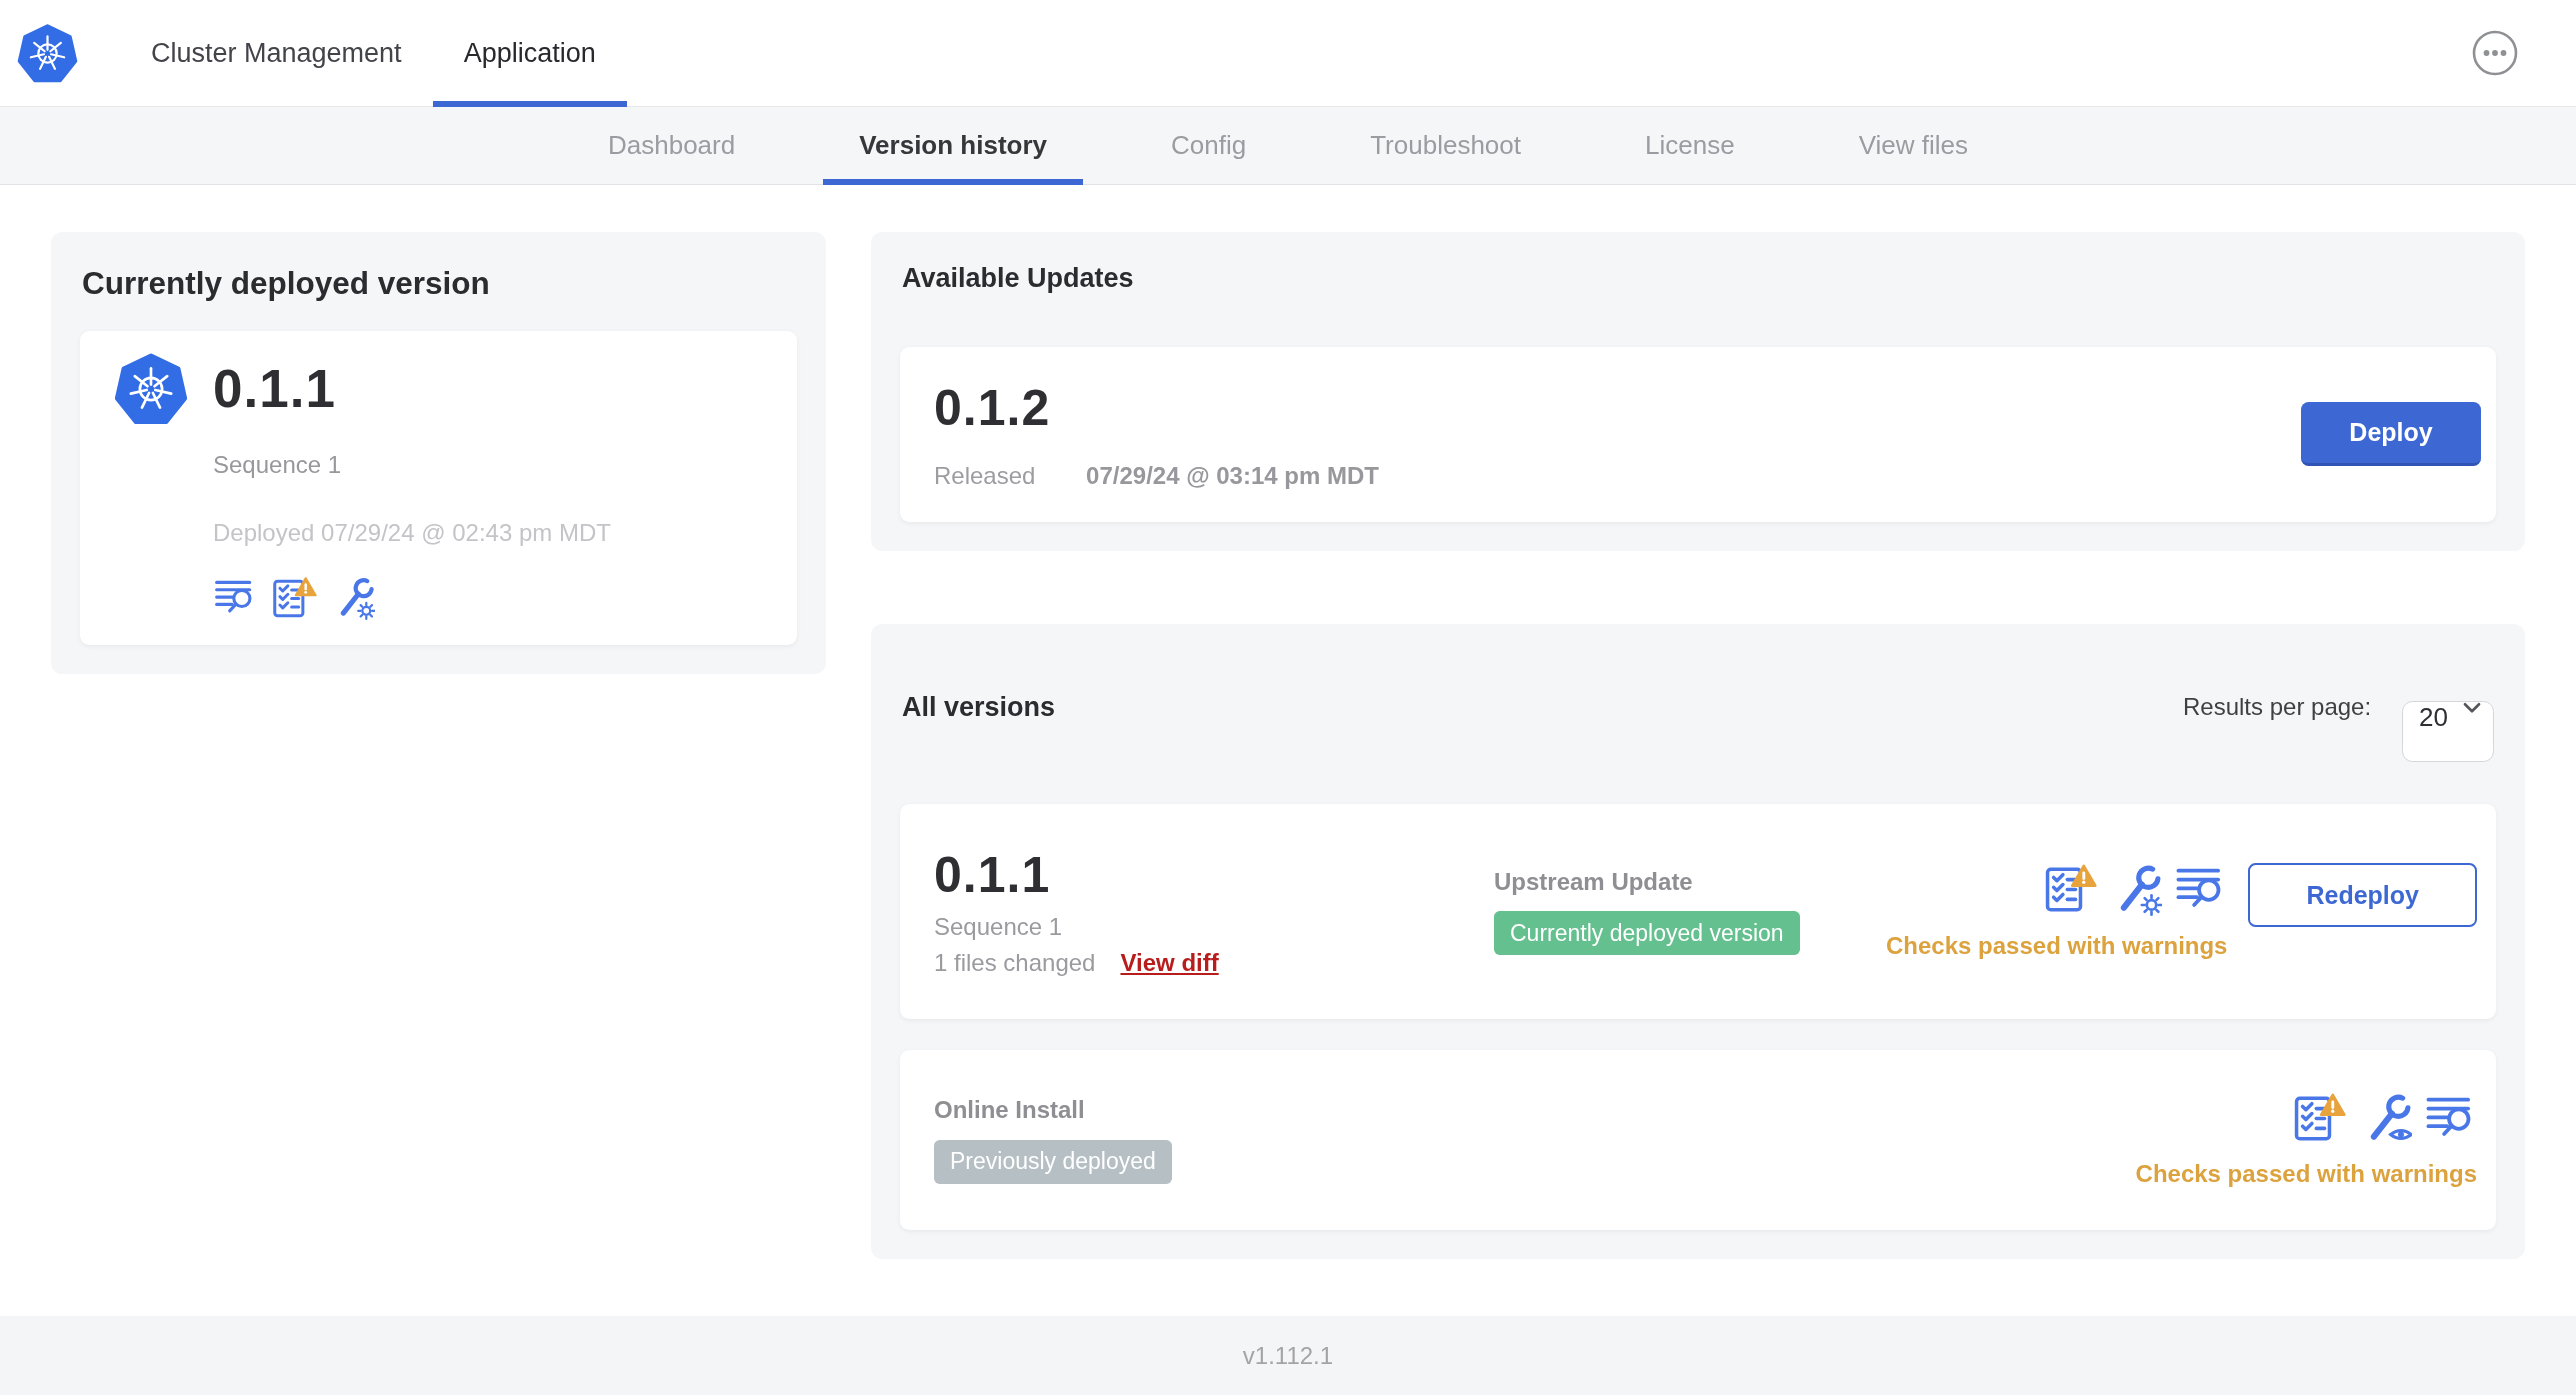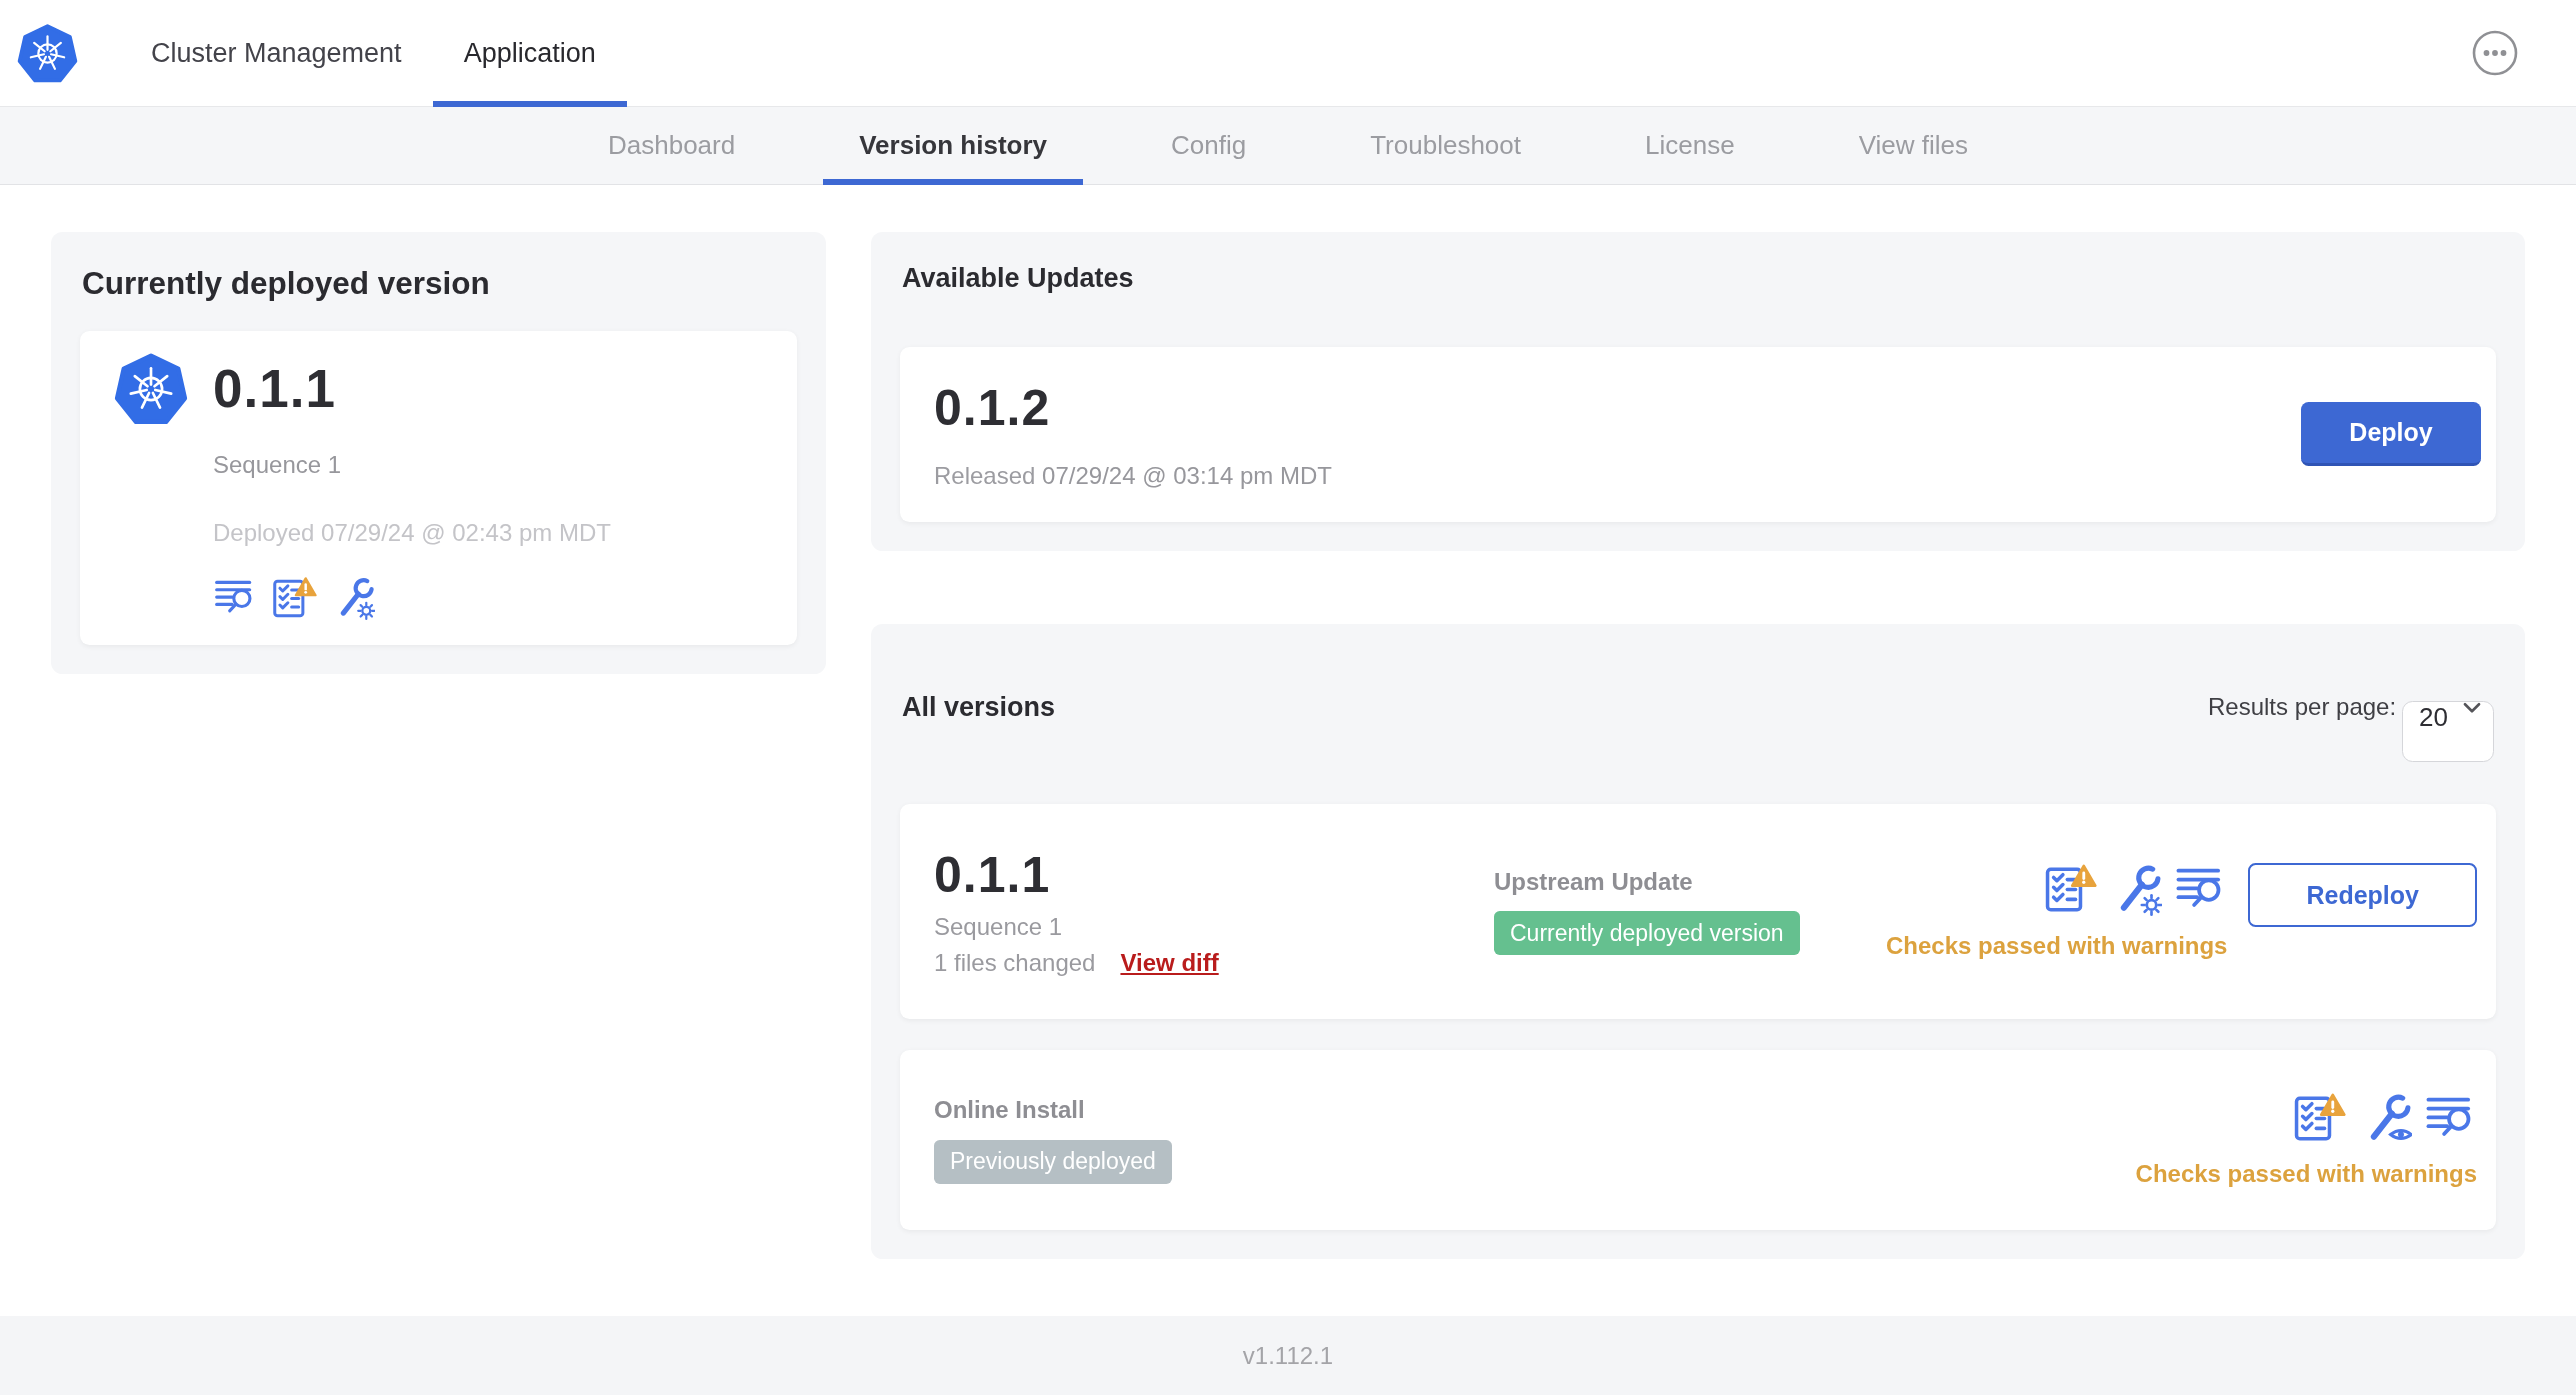--- a/index.html
+++ b/index.html
@@ -67,31 +67,31 @@
   .icon-sm.wide { width:47px; }
 
   
   .right-col { flex:1; display:flex; flex-direction:column; gap:73px; }
   .section-title { font-size:27px; font-weight:700; color:#2b2b30; }
   .au-card { padding:29px; }
   .au-card .section-title { margin:1.9px 1.9px 53px; }
   .update-row { display:flex; align-items:center; padding:32px 15.3px 32px 34px; }
   .ver-md { font-size:50px; font-weight:700; color:#2e2e33; letter-spacing:1px; }
   .released { font-size:24px; color:#9c9ca1; margin-top:25px; }
-  .released .date { color:#97979c; font-weight:400; }
+  .released .date { color:#97979c; font-weight:700;margin-left:44px; }
   .btn-primary {
     margin-left:auto; height:64px; padding:0 48px;
     background:#3d68d3; color:#fff; font-size:25px; font-weight:700;
     border:none; border-bottom:3.8px solid #2f54b5; border-radius:7.6px;
     font-family:inherit; cursor:pointer;
   }
 
   .av-card { padding:29px; }
   .av-head { display:flex; align-items:center; justify-content:space-between; margin:0 1.9px 42px; }
-  .rpp { display:flex; align-items:center; gap:6px; font-size:24px; color:#3f3f44; }
+  .rpp { display:flex; align-items:center; gap:31px; font-size:24px; color:#3f3f44; }
   .select {
     width:92px; height:61px; background:#fff;
     border:1.9px solid #d5d6da; border-radius:10.5px;
     display:flex; align-items:flex-start; justify-content:space-between;
     padding:0 12.4px 0 16px; font-size:26px; color:#2e2e33; cursor:pointer;margin-top:48px;
   }
   .chev { width:18px; height:11.5px; }
 
   .vrow {
     background:#fff; border-radius:9.5px; box-shadow:0 1.9px 4.8px rgba(0,0,0,.05);

